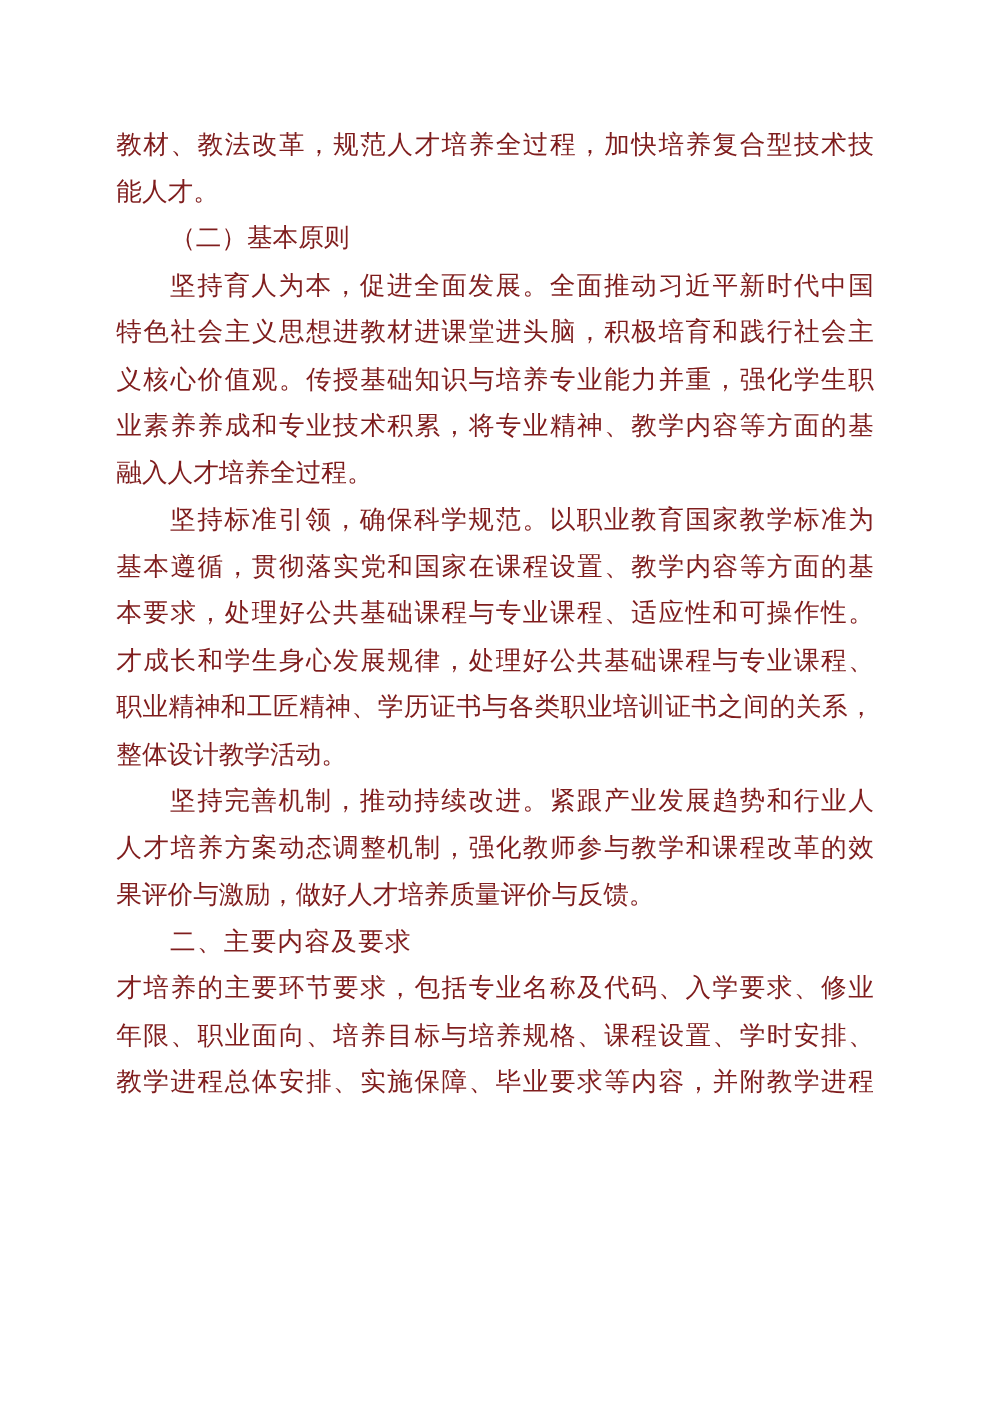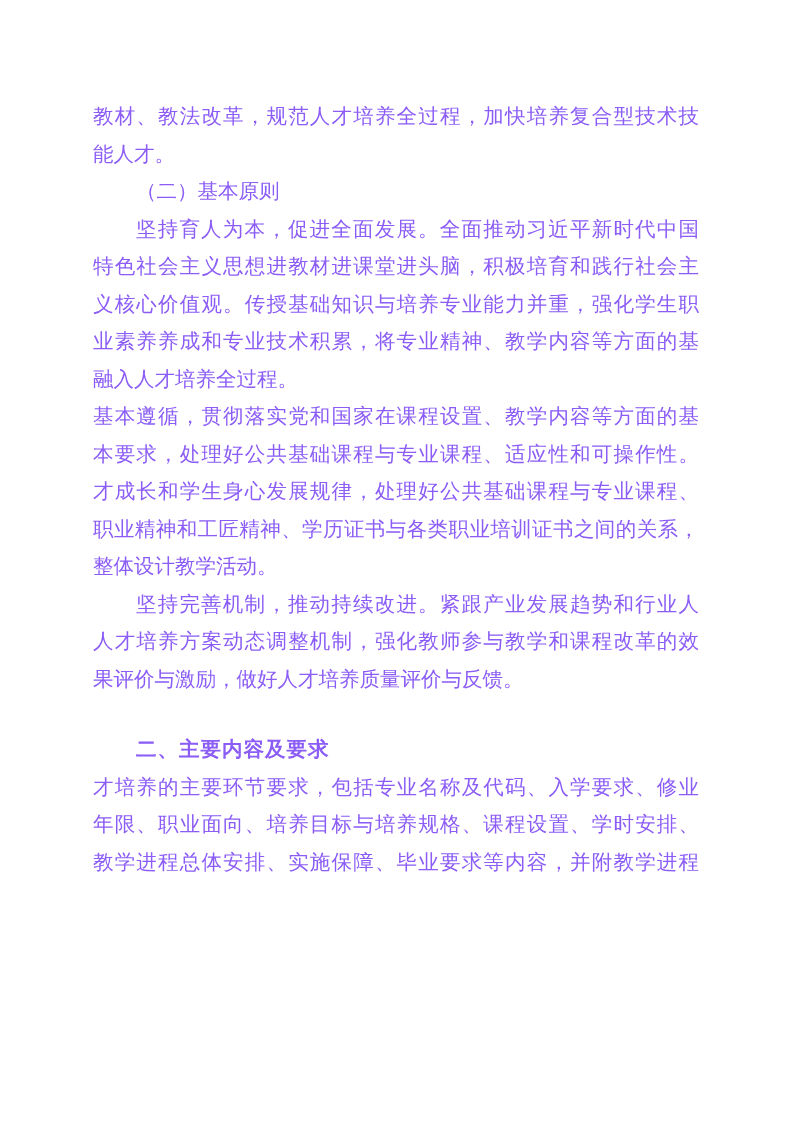--- a/index.html
+++ b/index.html
@@ -19,53 +19,53 @@
     position: absolute;
     left: 93px;
     top: 98px;
     width: 606px;
   }
   .line {
     font-family: "Liberation Serif", "DejaVu Serif", serif;
     font-size: 20.5px;
     line-height: 37.5px;
     height: 37.5px;
-    color: #8b5cf6;
+    color: #7f1d1d;
     text-align: left;
     white-space: nowrap;
     overflow: visible;
   }
   .line.justify {
     white-space: normal;
     text-align: justify;
     text-align-last: justify;
     text-justify: inter-character;
   }
   .line.indent {
     padding-left: 43px;
   }
   .line.bold {
-    font-weight: bold;
+    font-weight: normal;
     letter-spacing: 1px;
-    margin-top: 33px;
   }
 </style>
 </head>
 <body>
 
 <div class="page">
   <div class="textblock" id="textblock">
       <div class="line justify">教材、教法改革，规范人才培养全过程，加快培养复合型技术技</div>
       <div class="line">能人才。</div>
       <div class="line indent">（二）基本原则</div>
       <div class="line justify indent">坚持育人为本，促进全面发展。全面推动习近平新时代中国</div>
       <div class="line justify">特色社会主义思想进教材进课堂进头脑，积极培育和践行社会主</div>
       <div class="line justify">义核心价值观。传授基础知识与培养专业能力并重，强化学生职</div>
       <div class="line justify">业素养养成和专业技术积累，将专业精神、教学内容等方面的基</div>
       <div class="line">融入人才培养全过程。</div>
+      <div class="line justify indent">坚持标准引领，确保科学规范。以职业教育国家教学标准为</div>
       <div class="line justify">基本遵循，贯彻落实党和国家在课程设置、教学内容等方面的基</div>
       <div class="line justify">本要求，处理好公共基础课程与专业课程、适应性和可操作性。</div>
       <div class="line justify">才成长和学生身心发展规律，处理好公共基础课程与专业课程、</div>
       <div class="line justify">职业精神和工匠精神、学历证书与各类职业培训证书之间的关系，</div>
       <div class="line">整体设计教学活动。</div>
       <div class="line justify indent">坚持完善机制，推动持续改进。紧跟产业发展趋势和行业人</div>
       <div class="line justify">人才培养方案动态调整机制，强化教师参与教学和课程改革的效</div>
       <div class="line">果评价与激励，做好人才培养质量评价与反馈。</div>
       <div class="line indent bold">二、主要内容及要求</div>
       <div class="line justify">才培养的主要环节要求，包括专业名称及代码、入学要求、修业</div>

